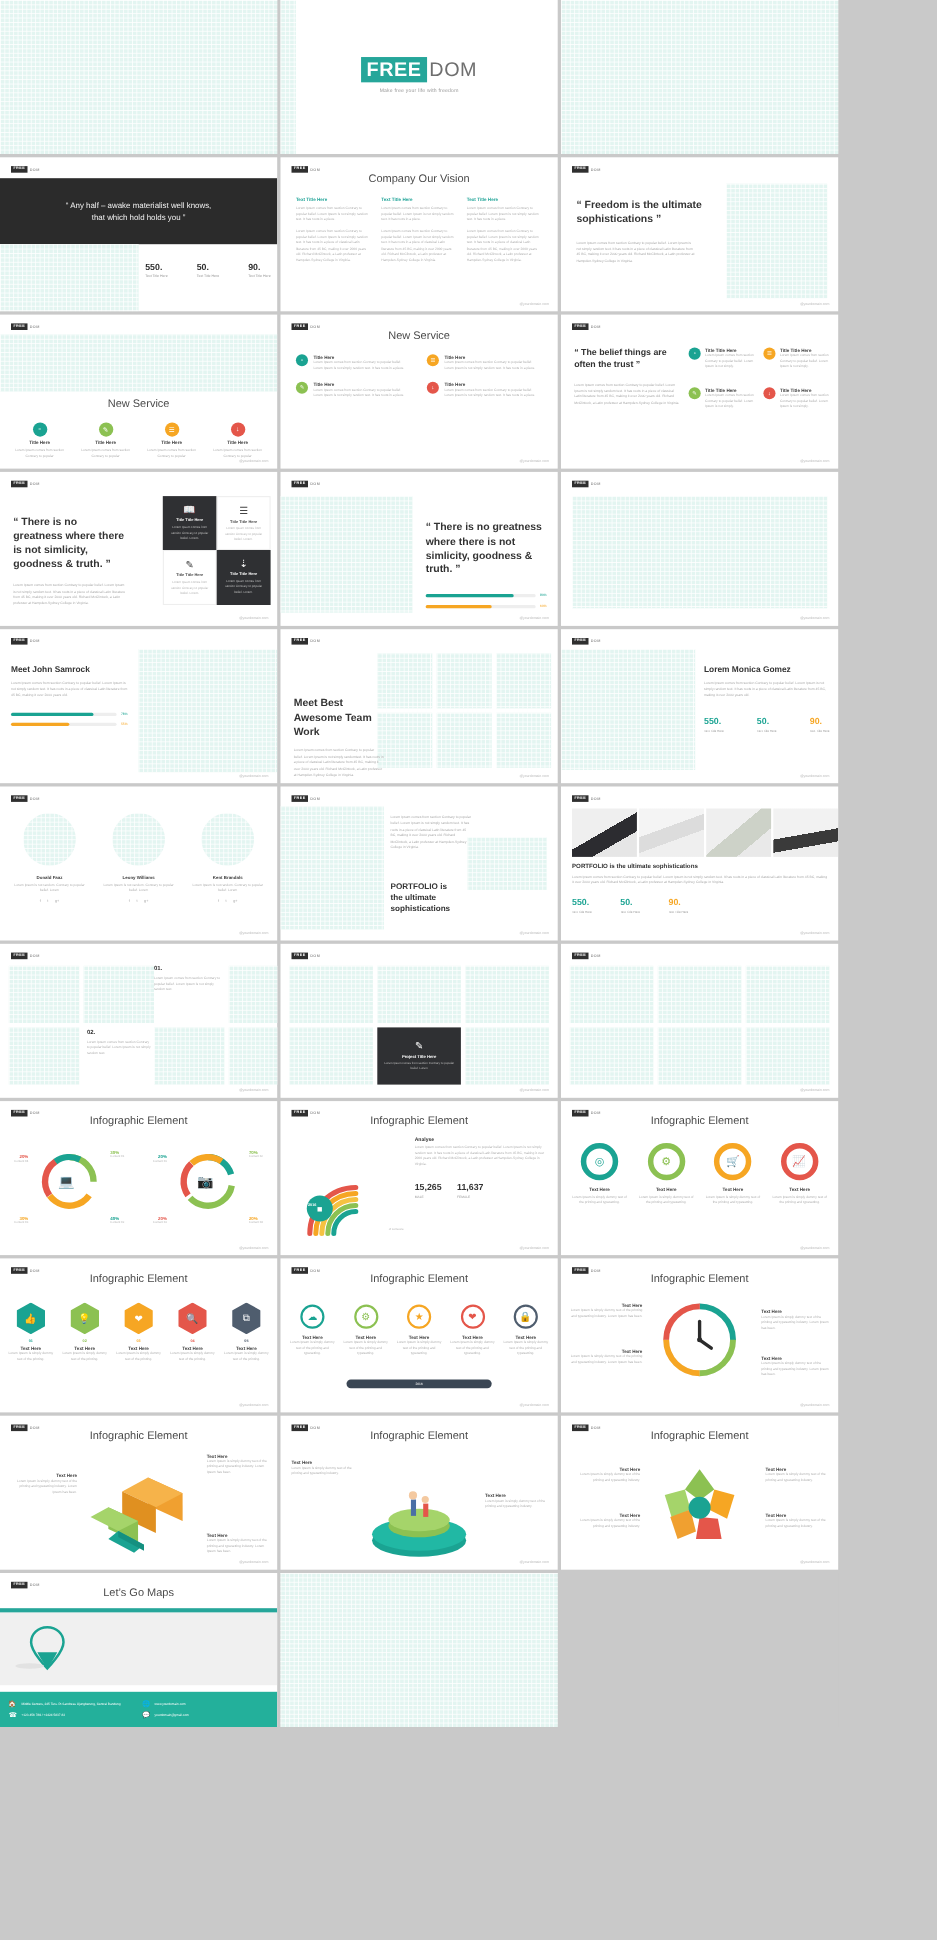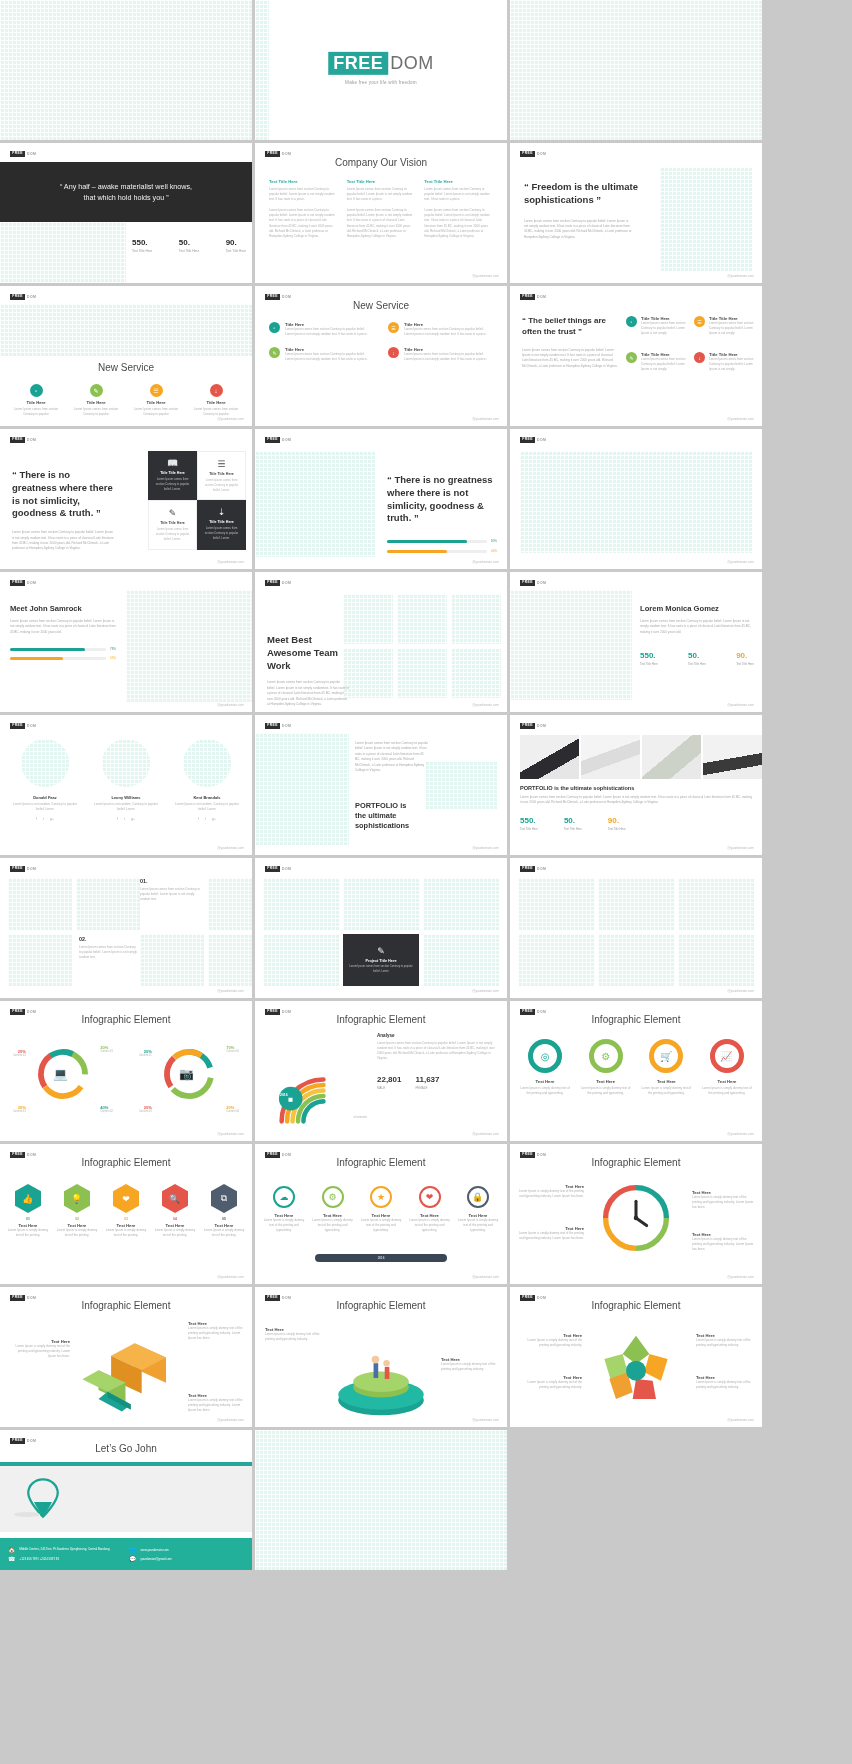--- a/index.html
+++ b/index.html
@@ -628,21 +628,21 @@
         <text x="30" y="74" font-size="9" fill="#fff" text-anchor="middle" font-family="Liberation Sans">■</text>
       </svg>
       <div style="position:absolute;left:17px;top:58px;font-size:3.4px;color:#fff;font-weight:700;">2016</div>
       <div style="position:absolute;right:6px;bottom:8px;font-size:2.6px;color:#b5b5b5;">of someone</div>
     </div>
     <div style="position:absolute;left:122px;right:8px;top:32px;">
       <div style="font-size:4.6px;font-weight:700;color:#333;">Analyse</div>
       <div class="mini-p" style="margin-top:3px;">Lorem Ipsum comes from section Contrary to popular belief. Lorem Ipsum is not simply random text. It has roots in a piece of classical Latin literature from 45 BC, making it over 2000 years old. Richard McClintock, a Latin professor at Hampden-Sydney College in Virginia.</div>
       <div style="margin-top:14px;display:flex;gap:14px;">
         <div>
-            <div style="font-size:8px;font-weight:700;color:#333;">22,801</div>
+            <div style="font-size:8px;font-weight:700;color:#333;">15,265</div>
             <div style="font-size:3px;color:#9a9a9a;margin-top:2px;">MALE</div>
           </div>
         <div>
             <div style="font-size:8px;font-weight:700;color:#333;">11,637</div>
             <div style="font-size:3px;color:#9a9a9a;margin-top:2px;">FEMALE</div>
           </div>
       </div>
     </div>
     <div class="dom">@yourdomain.com</div>
   </div>
@@ -898,21 +898,21 @@
       <div class="mini-p">Lorem Ipsum is simply dummy text of the printing and typesetting industry.</div>
     </div>
     <div class="dom">@yourdomain.com</div>
   </div>
 
   <div class="slide">
     <div class="chip">
         <span class="fr">FREE</span>
         <span class="dm">DOM</span>
       </div>
-    <div class="title-c" style="position:absolute;left:0;right:0;top:13px;">Let’s Go John</div>
+    <div class="title-c" style="position:absolute;left:0;right:0;top:13px;">Let’s Go Maps</div>
     <div style="position:absolute;left:0;right:0;top:32px;height:4px;background:#26a69a;"></div>
     <div style="position:absolute;left:0;right:0;top:36px;height:66px;background:#f0f0f0;">
       <svg viewBox="0 0 60 70" style="width:34px;height:44px;position:absolute;left:26px;top:10px;">
         <path d="M30 2 C15 2 4 13 4 26 C4 42 30 68 30 68 C30 68 56 42 56 26 C56 13 45 2 30 2 Z" fill="none" stroke="#1aa392" stroke-width="4"></path>
         <path d="M30 68 C30 68 20 54 14 42 L46 42 C40 54 30 68 30 68 Z" fill="#1aa392"></path>
       </svg>
       <div style="position:absolute;left:14px;top:46px;width:26px;height:5px;background:#e2e2e2;border-radius:50%;"></div>
     </div>
     <div class="footerbar" style="position:absolute;left:0;right:0;bottom:0;height:32px;padding:5px 8px;display:grid;grid-template-columns:1fr 1fr;gap:2px 6px;align-content:center;">
       <div style="display:flex;gap:4px;align-items:center;">

